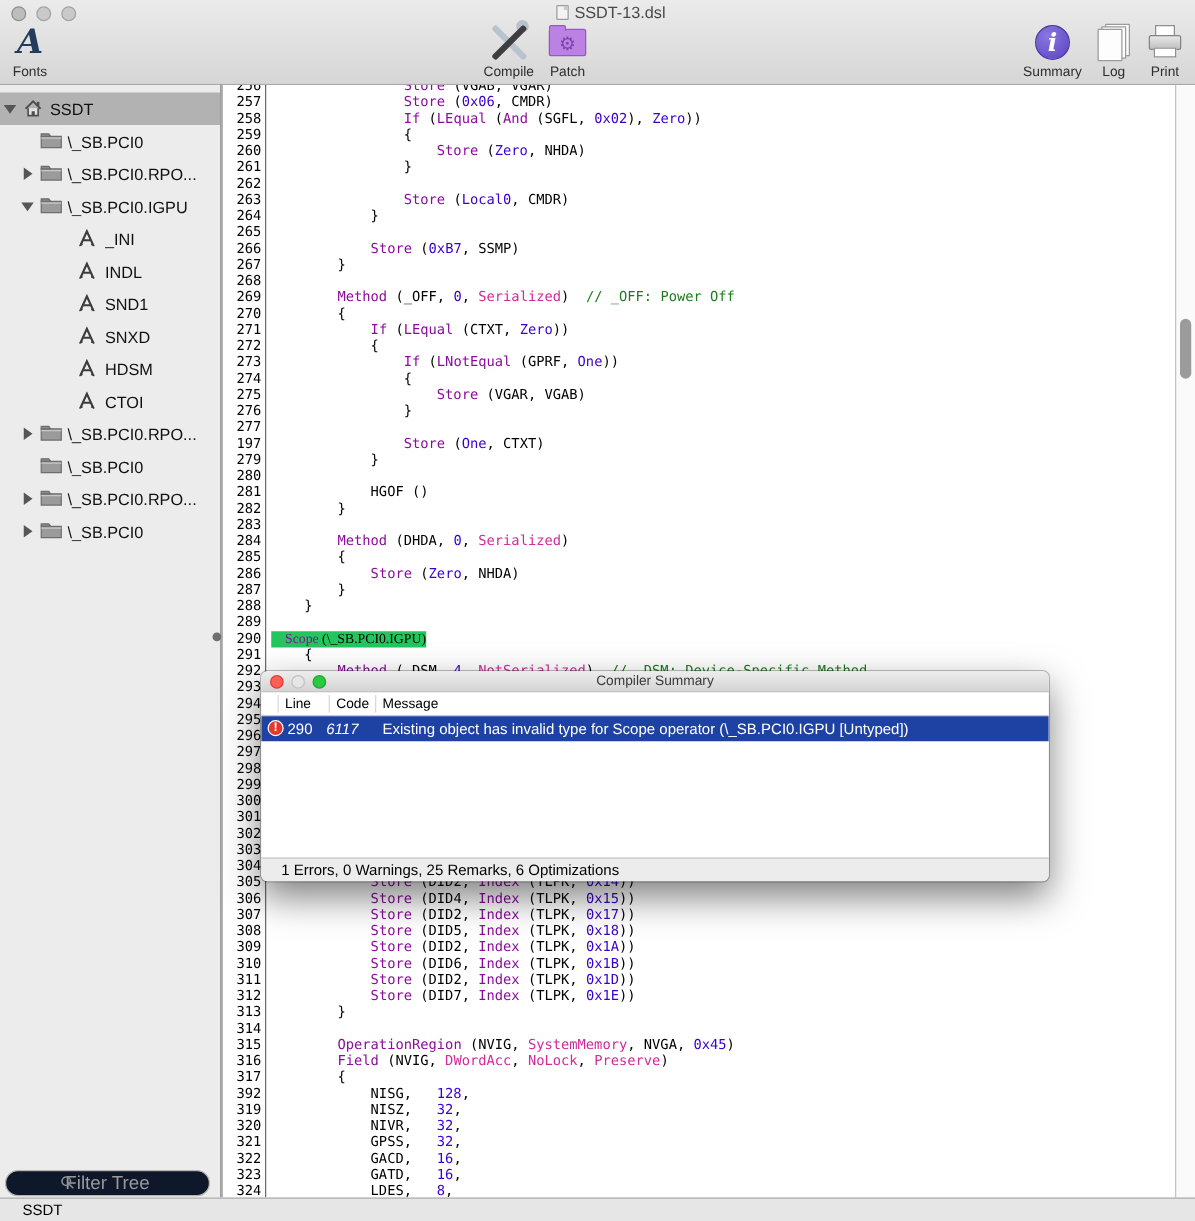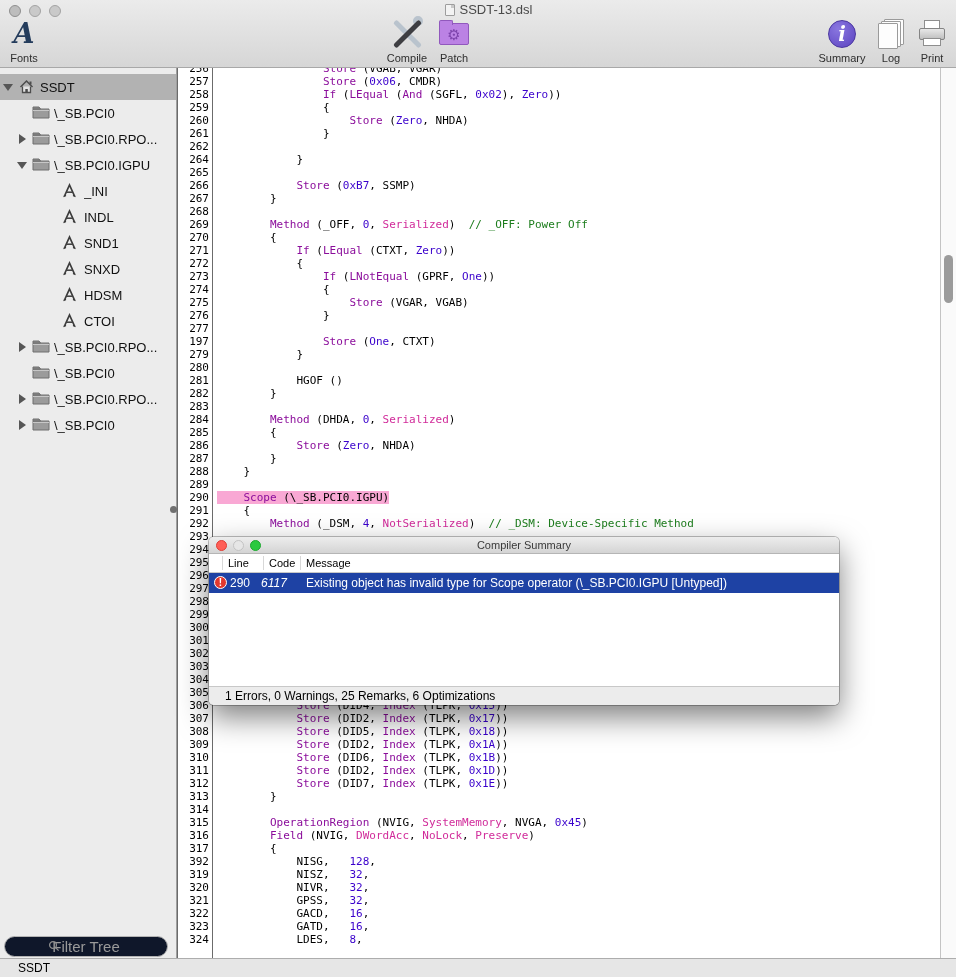--- a/index.html
+++ b/index.html
@@ -74,21 +74,21 @@
   .mag{position:absolute;left:44px;top:4px;pointer-events:none;}
 
   
   .editor{position:absolute;left:177px;top:68px;width:763px;height:890px;background:#fff;overflow:hidden;}
   .gutter-bg{position:absolute;left:0;top:0;width:36px;height:100%;background:#fff;
              border-left:1px solid #6b6b6b;border-right:1px solid #6b6b6b;}
   .code-lines{position:absolute;left:0;top:-6px;width:100%;}
   .code-row{display:flex;height:13px;font-family:"DejaVu Sans Mono",monospace;font-size:11px;line-height:13px;}
   .ln{width:36px;flex:none;text-align:right;padding-right:4px;color:#000;}
   .code{padding-left:4px;white-space:pre;}
-  .code .hlbox{background:#f9a8d4;display:inline-block;}
+  .code .hlbox{background:#22c55e;display:inline-block;font-family:Liberation Serif, serif;}
   .seg-p{color:#000;}
   .seg-k{color:#8b0d9b;}
   .seg-c{color:#3a00cc;}
   .seg-d{color:#d12b9a;}
   .seg-g{color:#1d7d1d;}
   .err-dot{position:absolute;left:170px;top:506px;width:7px;height:7px;border-radius:50%;background:#6f6f6f;}
 
   
   .vscroll{position:absolute;left:940px;top:68px;width:16px;height:890px;background:#fafafa;
            border-left:1px solid #c4c4c4;}
@@ -361,20 +361,24 @@
         </div>
         <div class="code-row">
           <span class="ln">261</span>
           <span class="code"><span class="seg-p">                }</span></span>
         </div>
         <div class="code-row">
           <span class="ln">262</span>
           <span class="code"></span>
         </div>
         <div class="code-row">
+          <span class="ln">263</span>
+          <span class="code"><span class="seg-p">                </span><span class="seg-k">Store</span><span class="seg-p"> (</span><span class="seg-c">Local0</span><span class="seg-p">, CMDR)</span></span>
+        </div>
+        <div class="code-row">
           <span class="ln">264</span>
           <span class="code"><span class="seg-p">            }</span></span>
         </div>
         <div class="code-row">
           <span class="ln">265</span>
           <span class="code"></span>
         </div>
         <div class="code-row">
           <span class="ln">266</span>
           <span class="code"><span class="seg-p">            </span><span class="seg-k">Store</span><span class="seg-p"> (</span><span class="seg-c">0xB7</span><span class="seg-p">, SSMP)</span></span>

